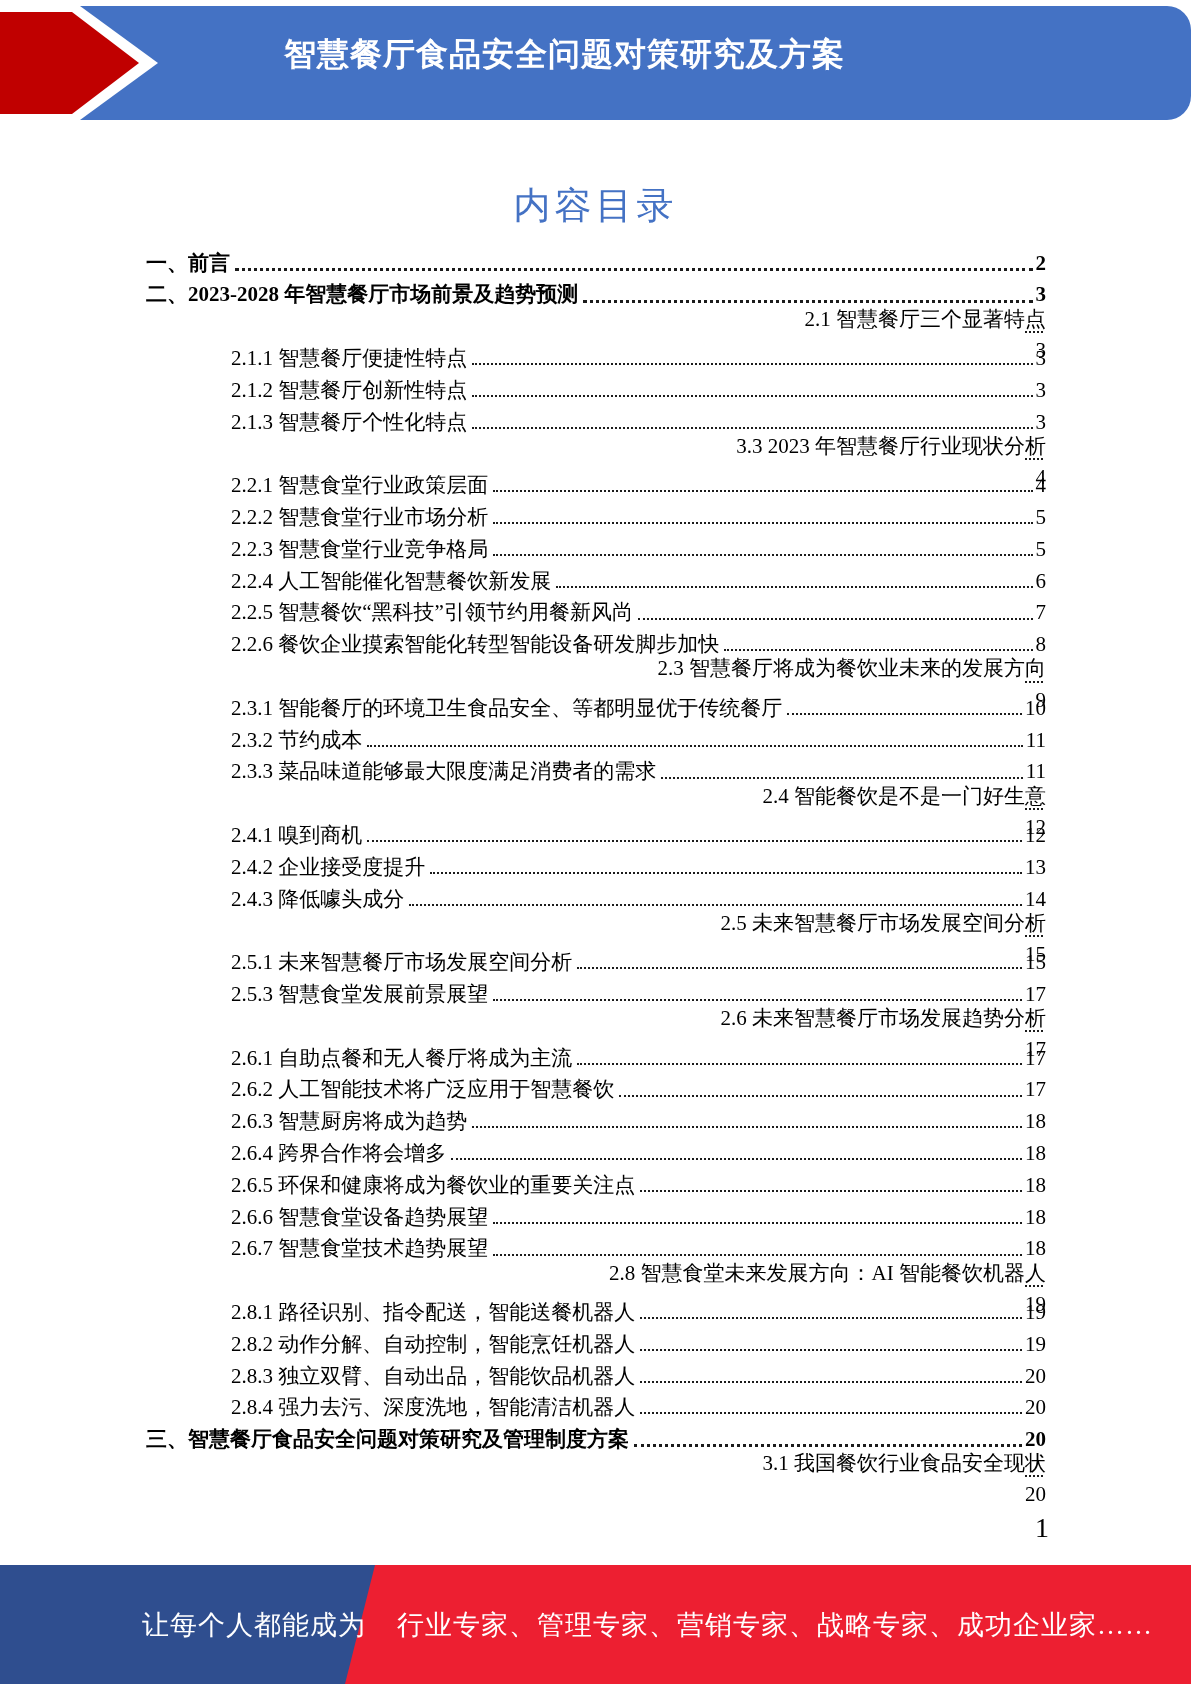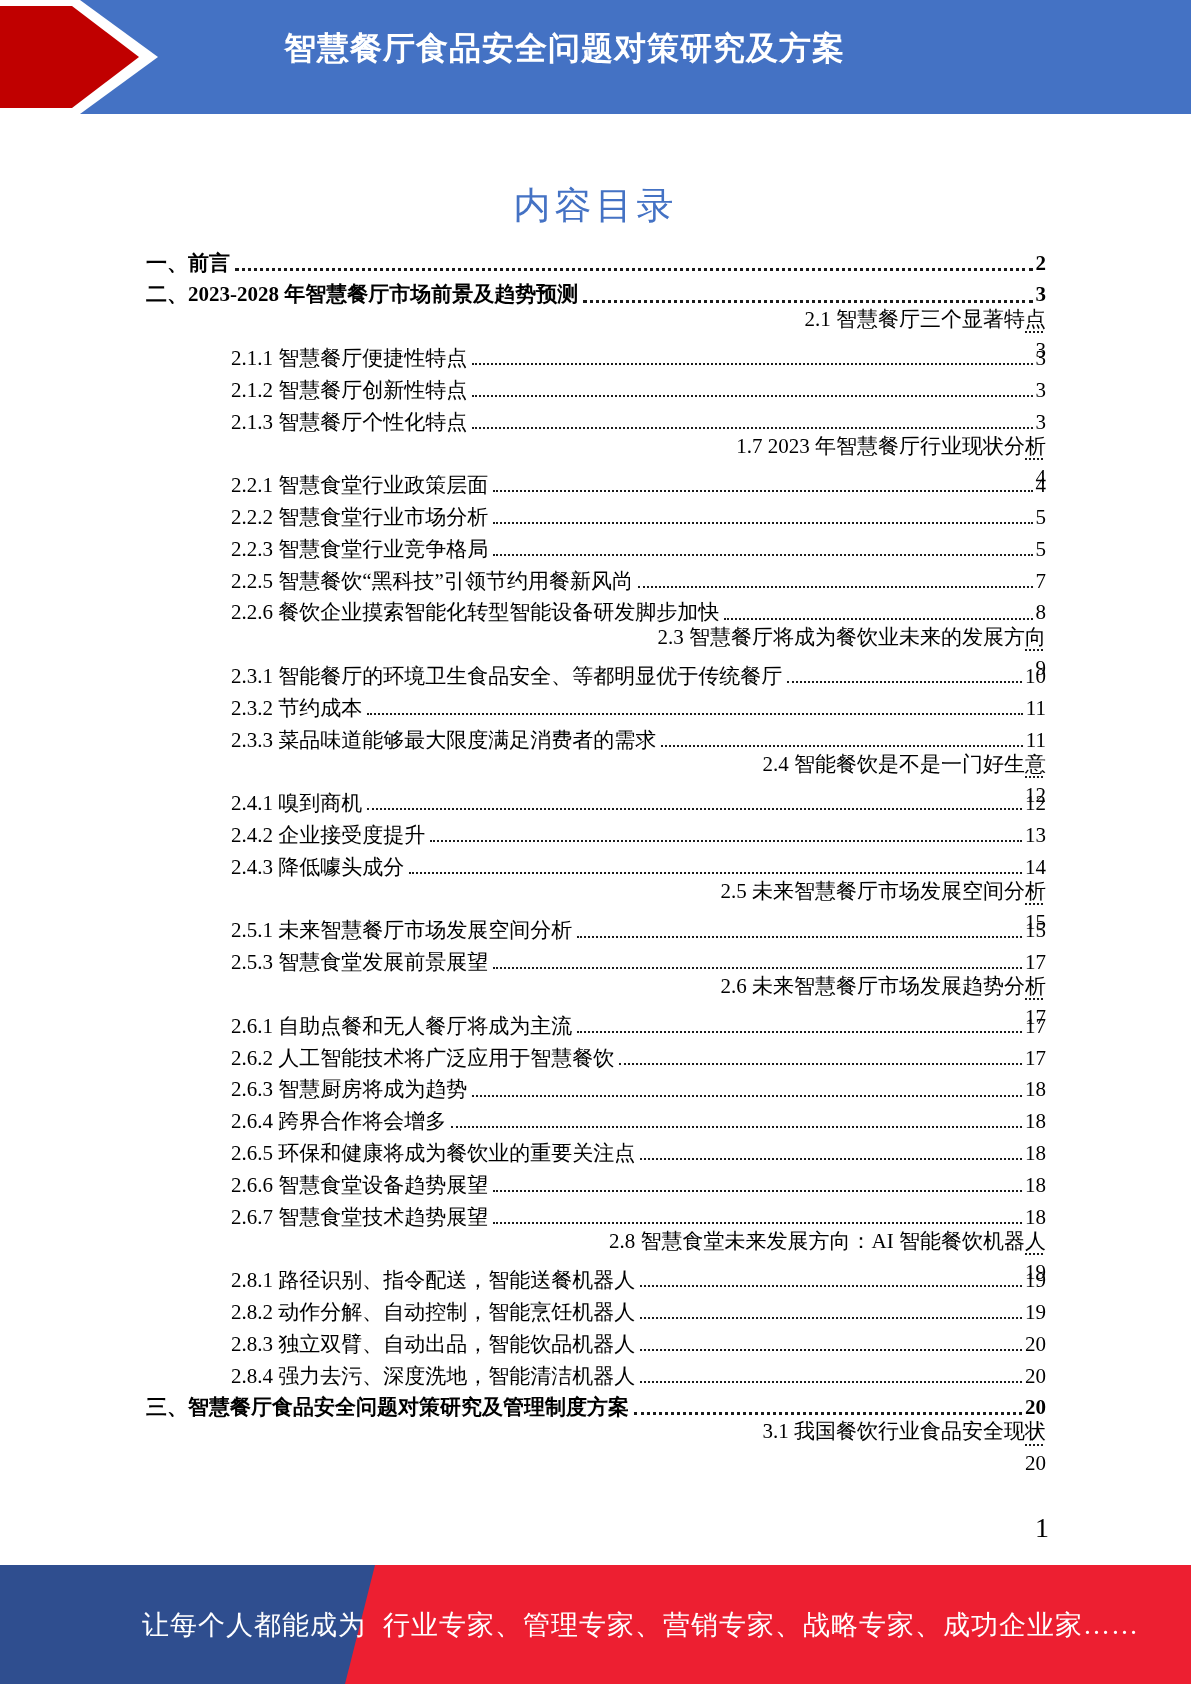--- a/index.html
+++ b/index.html
@@ -5,22 +5,23 @@
   html,body { margin:0; padding:0; }
   body {
     width:1191px; height:1684px; position:relative; overflow:hidden;
     background:#ffffff;
     font-family:"Liberation Serif","DejaVu Serif",serif;
     color:#000;
   }
 
   
   .banner {
-    position:absolute; top:0; left:0; width:1191px; height:114px;
+    position:absolute; top:6px; left:0; width:1191px; height:114px;
     background:var(--header-blue,#4472c4);
+    border-radius:24px;
   }
   .banner svg { position:absolute; left:0; top:0; display:block; }
   .banner-title {
     position:absolute; inset:0;
     display:flex; align-items:center; justify-content:center;
     box-sizing:border-box; padding:0 62px 16px 0;
     color:#ffffff; font-family:"Liberation Sans","DejaVu Sans",sans-serif;
     font-weight:bold; font-size:32px; letter-spacing:1px; white-space:nowrap;
   }
 
@@ -63,21 +64,21 @@
     position:absolute; inset:0;
     background:var(--footer-red,#ed1f31);
     clip-path:polygon(375px 0, 1191px 0, 1191px 119px, 345px 119px);
   }
   .footer-left-text {
     position:absolute; left:142px; top:0; height:100%;
     display:flex; align-items:center;
     color:#fff; font-size:27px; letter-spacing:1px; white-space:nowrap;
   }
   .footer-right-text {
-    position:absolute; left:383px; top:0; height:100%;
+    position:absolute; left:397px; top:0; height:100%;
     display:flex; align-items:center;
     color:#fff; font-size:27px; letter-spacing:1px; white-space:nowrap;
   }
 </style>
 </head>
 <body>
 
 <header class="banner">
   <svg width="210" height="114" viewBox="0 0 210 114" aria-hidden="true">
     <polygon fill="#ffffff" points="0,0 80,0 158,57 80,114 0,114"></polygon>
@@ -113,38 +114,43 @@
       <span class="label">2.1.2 智慧餐厅创新性特点</span>
       <span class="leader"></span>
       <span class="pagenum">3</span>
     </div>
     <div class="toc-row lvl3">
       <span class="label">2.1.3 智慧餐厅个性化特点</span>
       <span class="leader"></span>
       <span class="pagenum">3</span>
     </div>
     <div class="toc-row lvl2">
-      <span class="label">1.7 2023 年智慧餐厅行业现状分析</span>
+      <span class="label">3.3 2023 年智慧餐厅行业现状分析</span>
       <span class="leader"></span>
       <span class="pagenum">4</span>
     </div>
     <div class="toc-row lvl3">
       <span class="label">2.2.1 智慧食堂行业政策层面</span>
       <span class="leader"></span>
       <span class="pagenum">4</span>
     </div>
     <div class="toc-row lvl3">
       <span class="label">2.2.2 智慧食堂行业市场分析</span>
       <span class="leader"></span>
       <span class="pagenum">5</span>
     </div>
     <div class="toc-row lvl3">
       <span class="label">2.2.3 智慧食堂行业竞争格局</span>
       <span class="leader"></span>
       <span class="pagenum">5</span>
+    </div>
+    <div class="toc-row lvl3">
+      <span class="label">2.2.4 人工智能催化智慧餐饮新发展</span>
+      <span class="leader"></span>
+      <span class="pagenum">6</span>
     </div>
     <div class="toc-row lvl3">
       <span class="label">2.2.5 智慧餐饮“黑科技”引领节约用餐新风尚</span>
       <span class="leader"></span>
       <span class="pagenum">7</span>
     </div>
     <div class="toc-row lvl3">
       <span class="label">2.2.6 餐饮企业摸索智能化转型智能设备研发脚步加快</span>
       <span class="leader"></span>
       <span class="pagenum">8</span>

